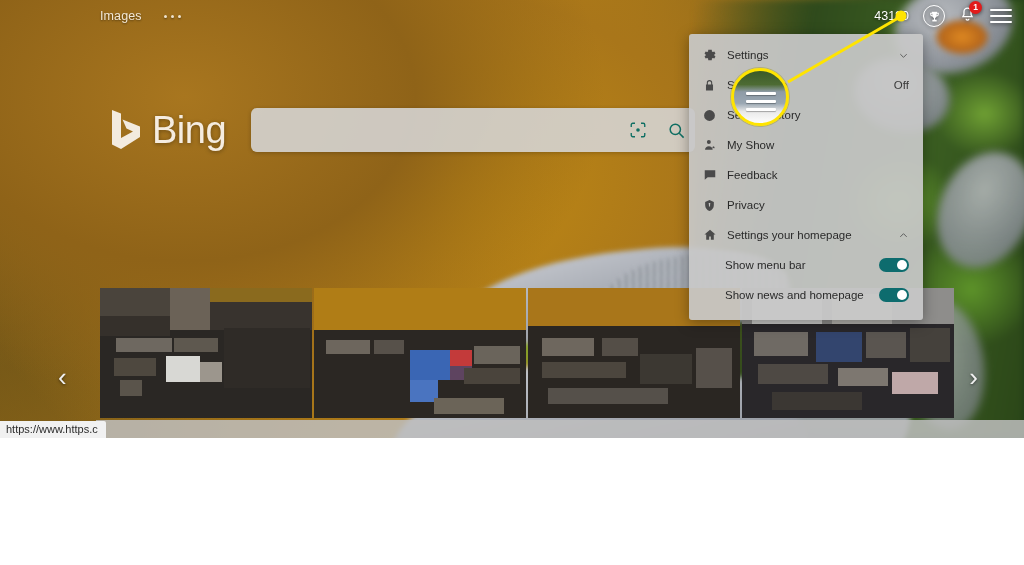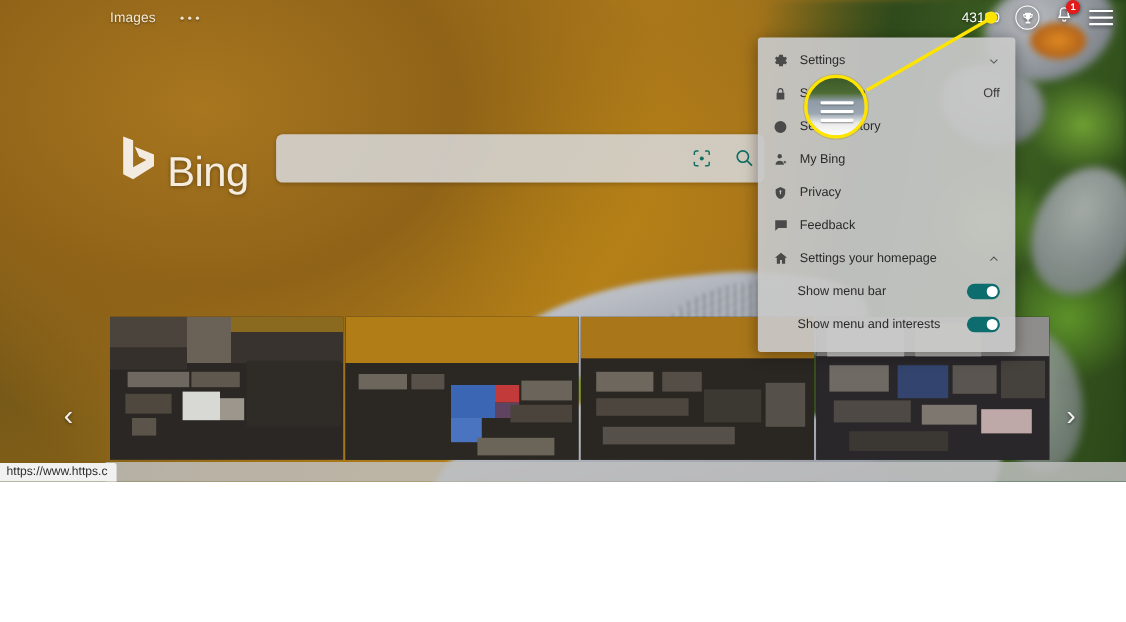--- a/index.html
+++ b/index.html
@@ -134,21 +134,20 @@
 
   
   .hero {
     position: absolute; top: 108px; left: 0; right: 0;
     display: flex; align-items: center; z-index: 20;
   }
   .logo { display: flex; align-items: center; margin-left: 108px; gap: 8px; }
   .logo-text {
     color: #f5ece0; font-size: 38px; font-weight: 400; letter-spacing: -.5px;
     text-shadow: 0 1px 4px rgba(0,0,0,.35);
-    margin-top: 28px;
   }
   .searchbox {
     position: relative;
     margin-left: 25px;
     width: 444px; height: 44px;
     background: rgba(214,214,214,.88);
     border-radius: 6px;
     display: flex; align-items: center;
     box-shadow: 0 1px 4px rgba(0,0,0,.22);
   }
@@ -365,40 +364,40 @@
     </div>
 
     <div class="row">
       <span class="ic">
         <svg width="14" height="14" viewBox="0 0 24 24" fill="#4a4a4a">
           <circle cx="10" cy="7" r="3.4"></circle>
           <path d="M3.5 20c0-3.6 2.9-6 6.5-6s6.5 2.4 6.5 6z"></path>
           <path d="M18 13.5l.7 1.6 1.8.2-1.3 1.2.4 1.7-1.6-.9-1.6.9.4-1.7-1.3-1.2 1.8-.2z"></path>
         </svg>
       </span>
-      <span class="lbl">My Bing</span>
+      <span class="lbl">My Show</span>
+    </div>
+
+    <div class="row">
+      <span class="ic">
+        <svg width="14" height="14" viewBox="0 0 24 24" fill="#4a4a4a">
+          <path d="M3 4h18v12H8l-5 4V4z"></path>
+        </svg>
+      </span>
+      <span class="lbl">Feedback</span>
     </div>
 
     <div class="row">
       <span class="ic">
         <svg width="13" height="13" viewBox="0 0 24 24" fill="#4a4a4a">
           <path d="M12 2 4 5.5v6c0 5 3.4 9.3 8 10.5 4.6-1.2 8-5.5 8-10.5v-6L12 2zm1 12h-2V8h2v6z" fill="#4a4a4a"></path>
           <path d="M12 7.2a1.6 1.6 0 0 1 1.6 1.6c0 1.2-1.6 1.4-1.6 3h-.1c0-1.6-1.5-1.8-1.5-3A1.6 1.6 0 0 1 12 7.2z" fill="#c8c8c8"></path>
         </svg>
       </span>
       <span class="lbl">Privacy</span>
-    </div>
-
-    <div class="row">
-      <span class="ic">
-        <svg width="14" height="14" viewBox="0 0 24 24" fill="#4a4a4a">
-          <path d="M3 4h18v12H8l-5 4V4z"></path>
-        </svg>
-      </span>
-      <span class="lbl">Feedback</span>
     </div>
 
     <div class="row">
       <span class="ic">
         <svg width="14" height="14" viewBox="0 0 24 24" fill="#4a4a4a">
           <path d="M12 3 2.5 11h3v9h5v-5.5h3V20h5v-9h3L12 3z"></path>
         </svg>
       </span>
       <span class="lbl">Settings your homepage</span>
       <span class="chev">
@@ -408,21 +407,21 @@
       </span>
     </div>
 
     <div class="sub-row">
       <span class="lbl">Show menu bar</span>
       <span class="toggle">
           <span class="knob"></span>
         </span>
     </div>
     <div class="sub-row">
-      <span class="lbl">Show menu and interests</span>
+      <span class="lbl">Show news and homepage</span>
       <span class="toggle">
           <span class="knob"></span>
         </span>
     </div>
   </div>
 
   <svg class="callout-line">
     <line x1="900" y1="17" x2="788" y2="82" stroke="#ffe400" stroke-width="3"></line>
     <circle cx="901" cy="16" r="5.5" fill="#ffe400"></circle>
   </svg>

